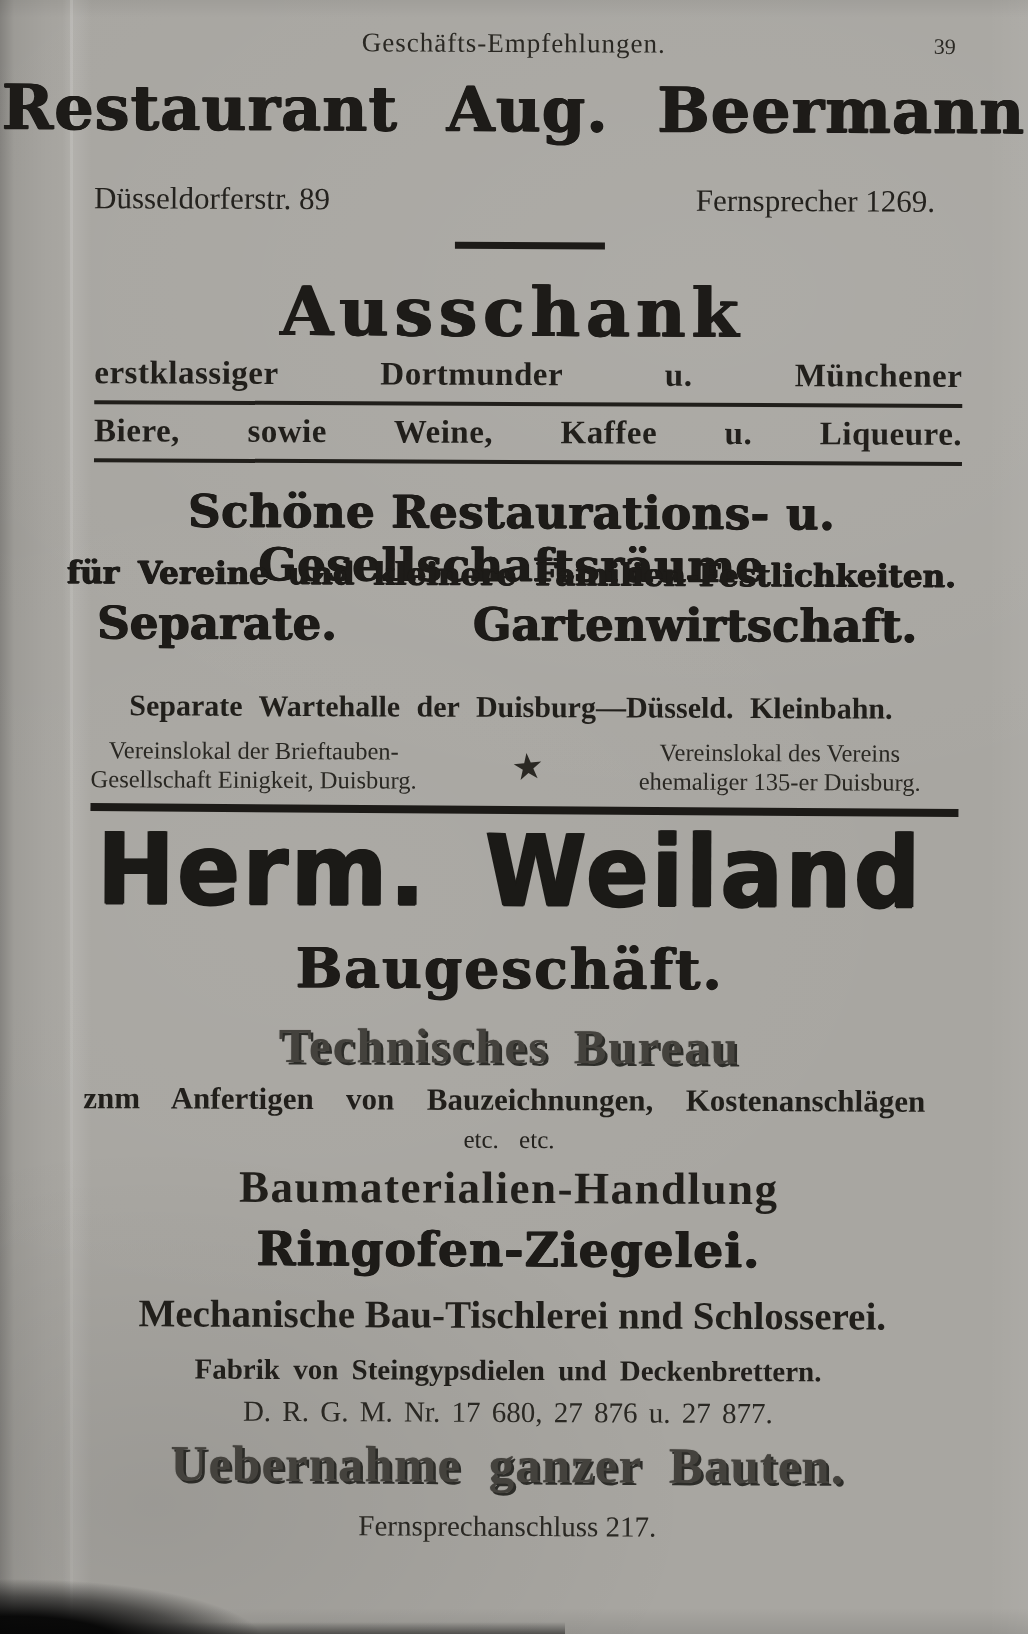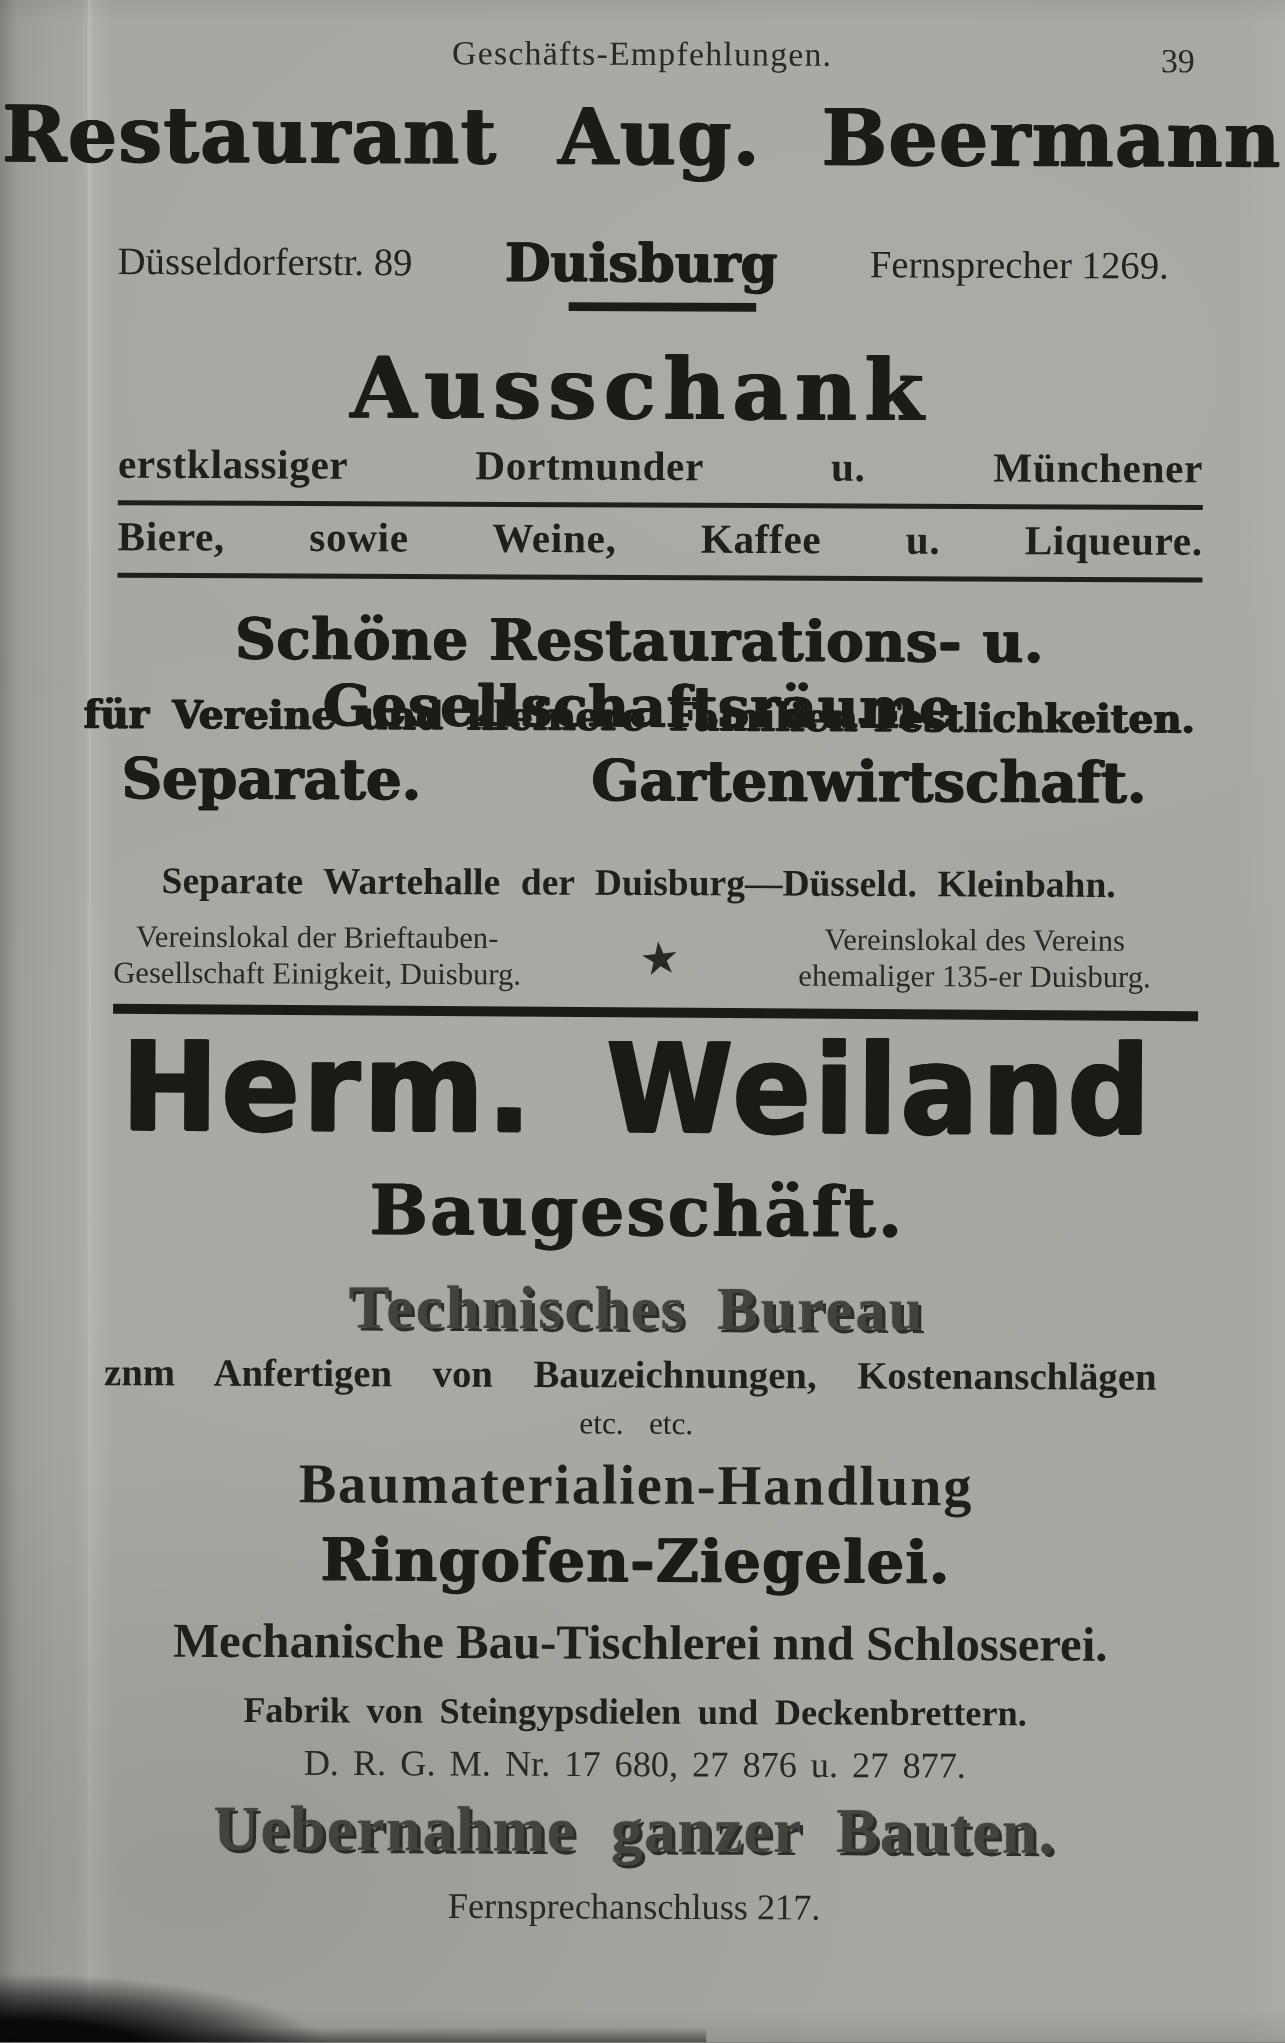--- a/index.html
+++ b/index.html
@@ -29,21 +29,21 @@
     text-shadow:0.7px 0 0 currentColor,-0.7px 0 0 currentColor,0 0.6px 0 currentColor;
     color:#1d1b18;
   }
   .boldserif{font-weight:bold;color:#211f1b;}
   .engraved{
     font-weight:bold;color:#44423d;
     text-shadow:2.5px 2.5px 0 rgba(24,23,20,0.85), 0 0 1px rgba(24,23,20,0.4);
   }
   .justify{text-align:justify;text-align-last:justify;}
   .running-head{top:28px;font-size:27px;letter-spacing:1px;color:#2a2823;}
-  .page-num{position:absolute;top:32px;right:72px;font-size:27px;color:#2a2823;}
+  .page-num{position:absolute;top:32px;right:72px;font-size:22px;color:#2a2823;}
   .ad-title{top:76px;font-size:62px;line-height:1.1;letter-spacing:1px;word-spacing:26px;}
   .addr-row{top:182px;left:95px;right:92px;display:flex;justify-content:space-between;align-items:baseline;}
   .addr{font-size:31px;}
   .city{font-size:42px;position:relative;top:4px;}
   .city-rule{top:242px;left:456px;width:150px;height:7px;background:#1d1b18;}
   .headline-ausschank{top:272px;font-size:68px;letter-spacing:6px;font-weight:bold;color:#1d1b18;
     font-family:"DejaVu Serif","Liberation Serif",serif;
     text-shadow:0.8px 0 0 currentColor,-0.8px 0 0 currentColor;}
   .beer-line{left:96px;right:64px;font-size:33px;letter-spacing:0.5px;
     padding-bottom:9px;border-bottom:4px solid #211f1b;}
@@ -90,21 +90,20 @@
     <div class="abs center running-head">
       <span>Geschäfts-Empfehlungen.</span>
     </div>
     <div class="page-num">39</div>
 
     <section>
       <div class="abs center ad-title fat">Restaurant Aug. Beermann</div>
 
       <div class="abs addr-row">
         <span class="addr">Düsseldorferstr. 89</span>
-        <span class="city fat">Duisburg</span>
         <span class="addr">Fernsprecher 1269.</span>
       </div>
       <div class="abs city-rule"></div>
 
       <div class="abs center headline-ausschank">Ausschank</div>
 
       <div class="abs beer-line beer-line1 boldserif justify">erstklassiger Dortmunder u. Münchener</div>
       <div class="abs beer-line beer-line2 boldserif justify">Biere, sowie Weine, Kaffee u. Liqueure.</div>
 
       <div class="abs center rooms1 fat">Schöne Restaurations- u. Gesellschaftsräume</div>

